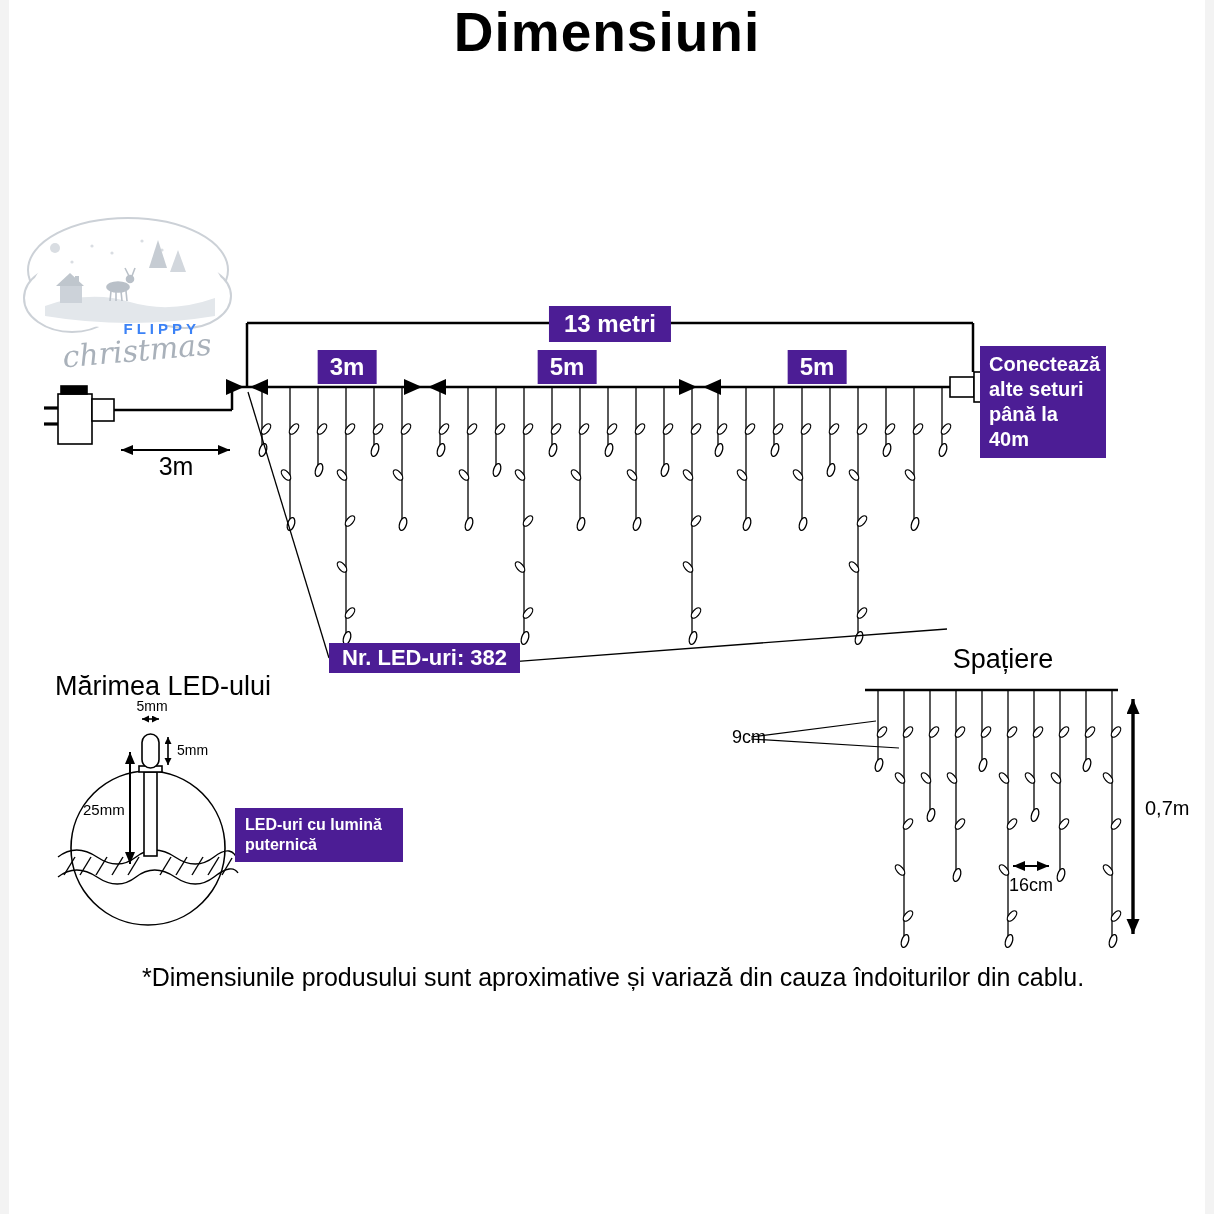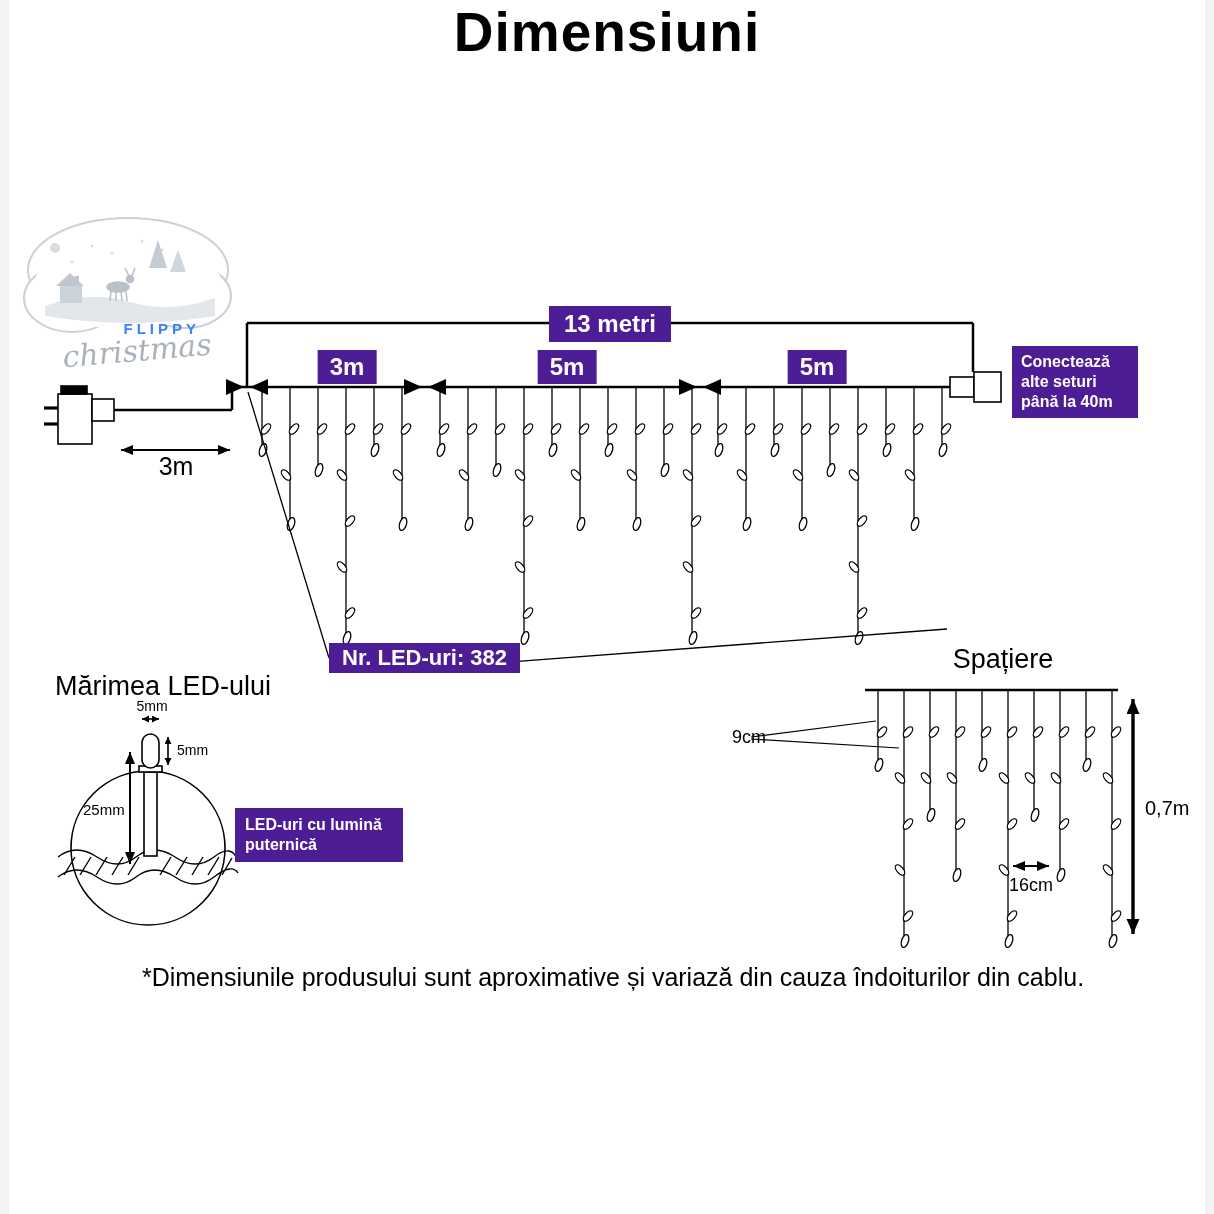--- a/index.html
+++ b/index.html
@@ -332,21 +332,21 @@
 
   <div class="logo-brand">FLIPPY</div>
   <div class="logo-script">christmas</div>
 
   <div class="black-label cx" style="left:610px; top:306px; font-size:24px; padding:3px 15px;">13 metri</div>
 
   <div class="black-label cx" style="left:347px; top:350px; font-size:24px; padding:2px 12px;">3m</div>
   <div class="black-label cx" style="left:567px; top:350px; font-size:24px; padding:2px 12px;">5m</div>
   <div class="black-label cx" style="left:817px; top:350px; font-size:24px; padding:2px 12px;">5m</div>
 
-  <div class="black-label wrap" style="left:1012px; top:346px; width:126px; font-size:16px; padding:6px 9px;">Conectează alte seturi până la 40m</div>
+  <div class="black-label wrap" style="left:980px; top:346px; width:126px; font-size:20px; padding:6px 9px;">Conectează alte seturi până la 40m</div>
 
   <div class="lbl cx" style="left:176px; top:452px; font-size:25px;">3m</div>
 
   <div class="black-label" style="left:329px; top:643px; font-size:22px; padding:1px 13px;">Nr. LED-uri: 382</div>
 
   <div class="lbl cx" style="left:1003px; top:644px; font-size:27px;">Spațiere</div>
   <div class="lbl" style="left:712px; top:727px; font-size:18px;margin-left:20px;">9cm</div>
   <div class="lbl cx" style="left:1031px; top:875px; font-size:18px;">16cm</div>
   <div class="lbl" style="left:1145px; top:797px; font-size:20px;">0,7m</div>
 

